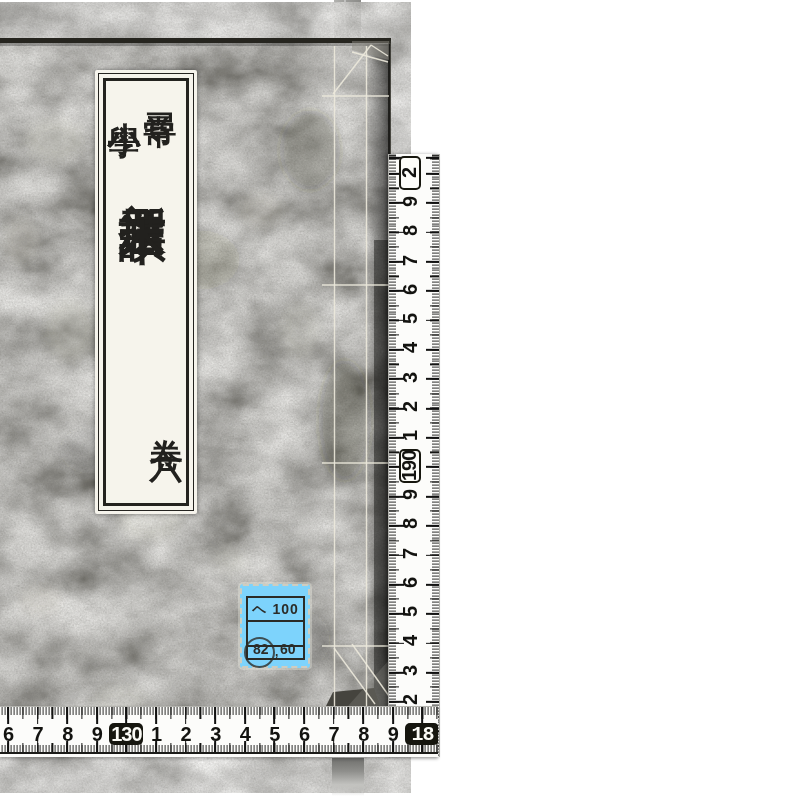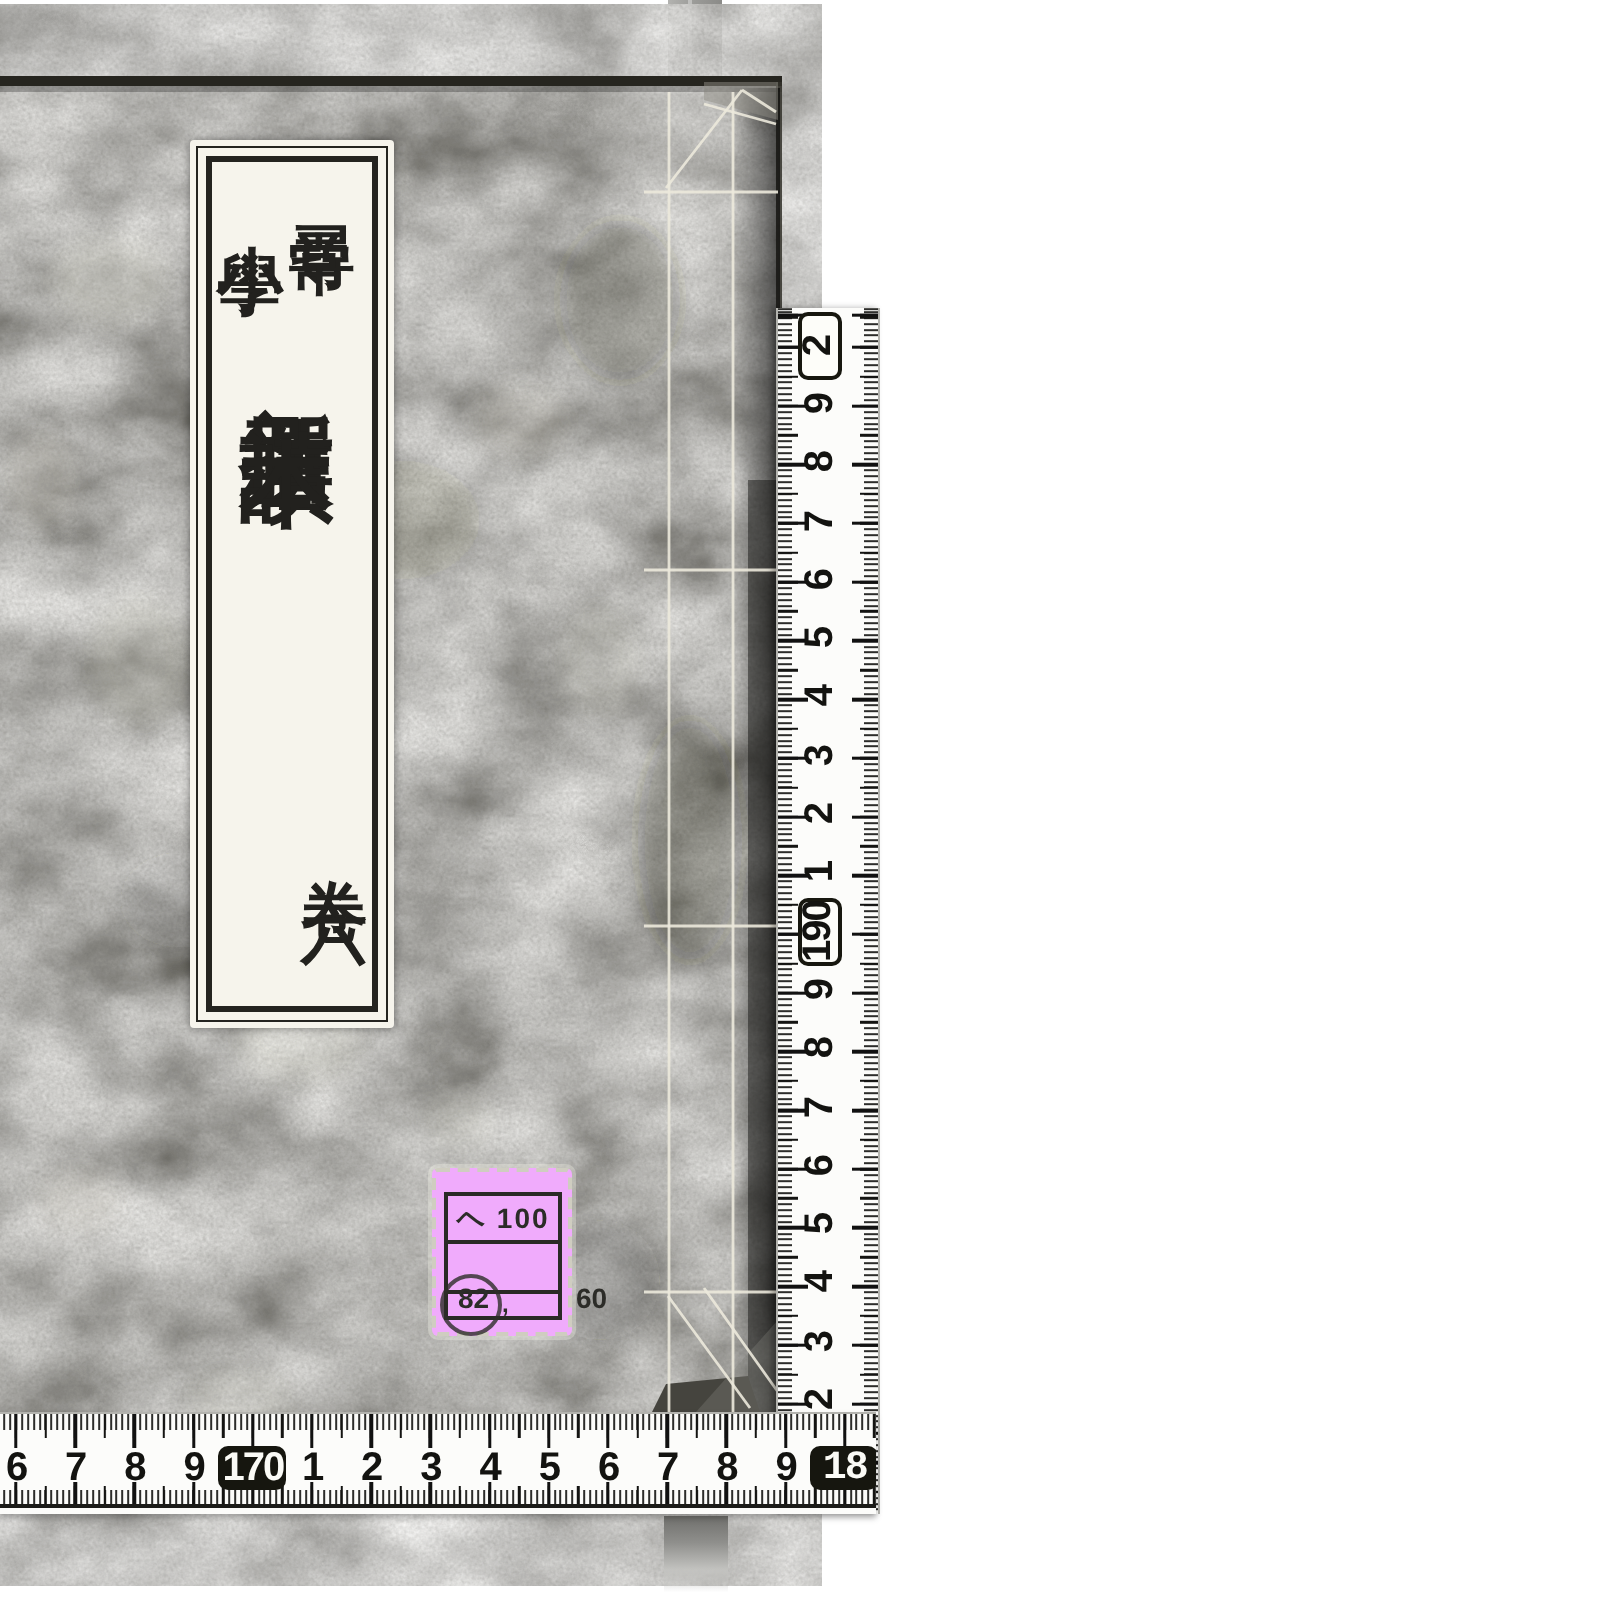--- a/index.html
+++ b/index.html
@@ -22,33 +22,33 @@
   #title-slip .outer-border{position:absolute;inset:3px;border:1.5px solid #24231f;}
   #title-slip .inner-border{position:absolute;inset:8px;border:3px solid #24231f;}
   .k{position:absolute;writing-mode:vertical-rl;text-orientation:upright;line-height:1;
     font-family:"Liberation Serif","DejaVu Serif",serif;font-weight:700;color:#22211e;}
   .k.hdr-r{left:48px;top:16px;font-size:33px;letter-spacing:3px;}
   .k.hdr-l{left:12px;top:26px;font-size:33px;letter-spacing:3px;}
   .k.main{left:24px;top:95px;font-size:47px;letter-spacing:5px;}
   .k.vol{left:54px;top:343px;font-size:33px;letter-spacing:8px;}
 
   
-  #stamp{position:absolute;left:216px;top:584px;width:70px;height:84px;z-index:3;
-    background:#f0abfc;border:2px dashed #cfcdc0;box-sizing:border-box;border-radius:3px;
+  #stamp{position:absolute;left:240px;top:584px;width:70px;height:84px;z-index:3;
+    background:#7dd3fc;border:2px dashed #cfcdc0;box-sizing:border-box;border-radius:3px;
     box-shadow:0 0 0 2px rgba(240,240,230,.35);}
   #stamp .table{position:absolute;left:4px;right:3px;top:10px;bottom:6px;border:2px solid #2a2a26;}
   #stamp .div1{position:absolute;left:0;right:0;top:22px;height:2px;background:#2a2a26;}
   #stamp .div2{position:absolute;left:0;right:0;top:47px;height:1.5px;background:#2a2a26;}
   #stamp .r1{position:absolute;left:0;right:0;top:3px;text-align:center;
     font:600 14px "Liberation Sans",sans-serif;color:#2c2c28;letter-spacing:1px;}
   #stamp .r3{position:absolute;left:0;right:0;bottom:1px;height:16px;
     font:700 14px "Liberation Sans",sans-serif;color:#2c2c28;text-align:right;}
   #stamp .n-left{position:absolute;left:5px;bottom:0;}
   #stamp .n-sep{position:absolute;left:27px;bottom:-2px;font-size:12px;}
-  #stamp .n-right{position:absolute;left:32px;bottom:0;margin-left:32px;}
+  #stamp .n-right{position:absolute;left:32px;bottom:0;}
   #stamp .circle-stamp{position:absolute;left:-4px;bottom:-11px;width:27px;height:27px;
     border:2.5px solid rgba(45,45,40,.8);border-radius:50%;}
 
   
   .rnum{position:absolute;width:34px;height:22px;line-height:22px;text-align:center;
     font:700 20px "Liberation Sans",sans-serif;color:#131310;letter-spacing:-1px;}
   .rnum.filled{background:#16160f;color:#fbfbf6;border-radius:5px;}
   .rnum.boxed{background:#fdfdf9;border:2.5px solid #17170f;border-radius:5px;box-sizing:border-box;line-height:17px;}
   .rnum.vert{transform:rotate(-90deg);}
 
@@ -219,21 +219,21 @@
     <div class="ht cm"></div>
     <div class="hb mm"></div>
     <div class="hb half"></div>
     <div class="hb cm"></div>
     <div class="h-baseline"></div>
     <div id="h-nums">
         <span class="rnum " style="left: -9px; top: 17px;">6</span>
         <span class="rnum " style="left: 20.6px; top: 17px;">7</span>
         <span class="rnum " style="left: 50.2px; top: 17px;">8</span>
         <span class="rnum " style="left: 79.8px; top: 17px;">9</span>
-        <span class="rnum filled" style="left: 109.4px; top: 17px;">170</span>
+        <span class="rnum filled" style="left: 109.4px; top: 17px;">130</span>
         <span class="rnum " style="left: 139px; top: 17px;">1</span>
         <span class="rnum " style="left: 168.6px; top: 17px;">2</span>
         <span class="rnum " style="left: 198.2px; top: 17px;">3</span>
         <span class="rnum " style="left: 227.8px; top: 17px;">4</span>
         <span class="rnum " style="left: 257.4px; top: 17px;">5</span>
         <span class="rnum " style="left: 287px; top: 17px;">6</span>
         <span class="rnum " style="left: 316.6px; top: 17px;">7</span>
         <span class="rnum " style="left: 346.2px; top: 17px;">8</span>
         <span class="rnum " style="left: 375.8px; top: 17px;">9</span>
         <span class="rnum filled" style="left: 405.4px; top: 17px; font-family: Liberation Mono, monospace;">18</span>

